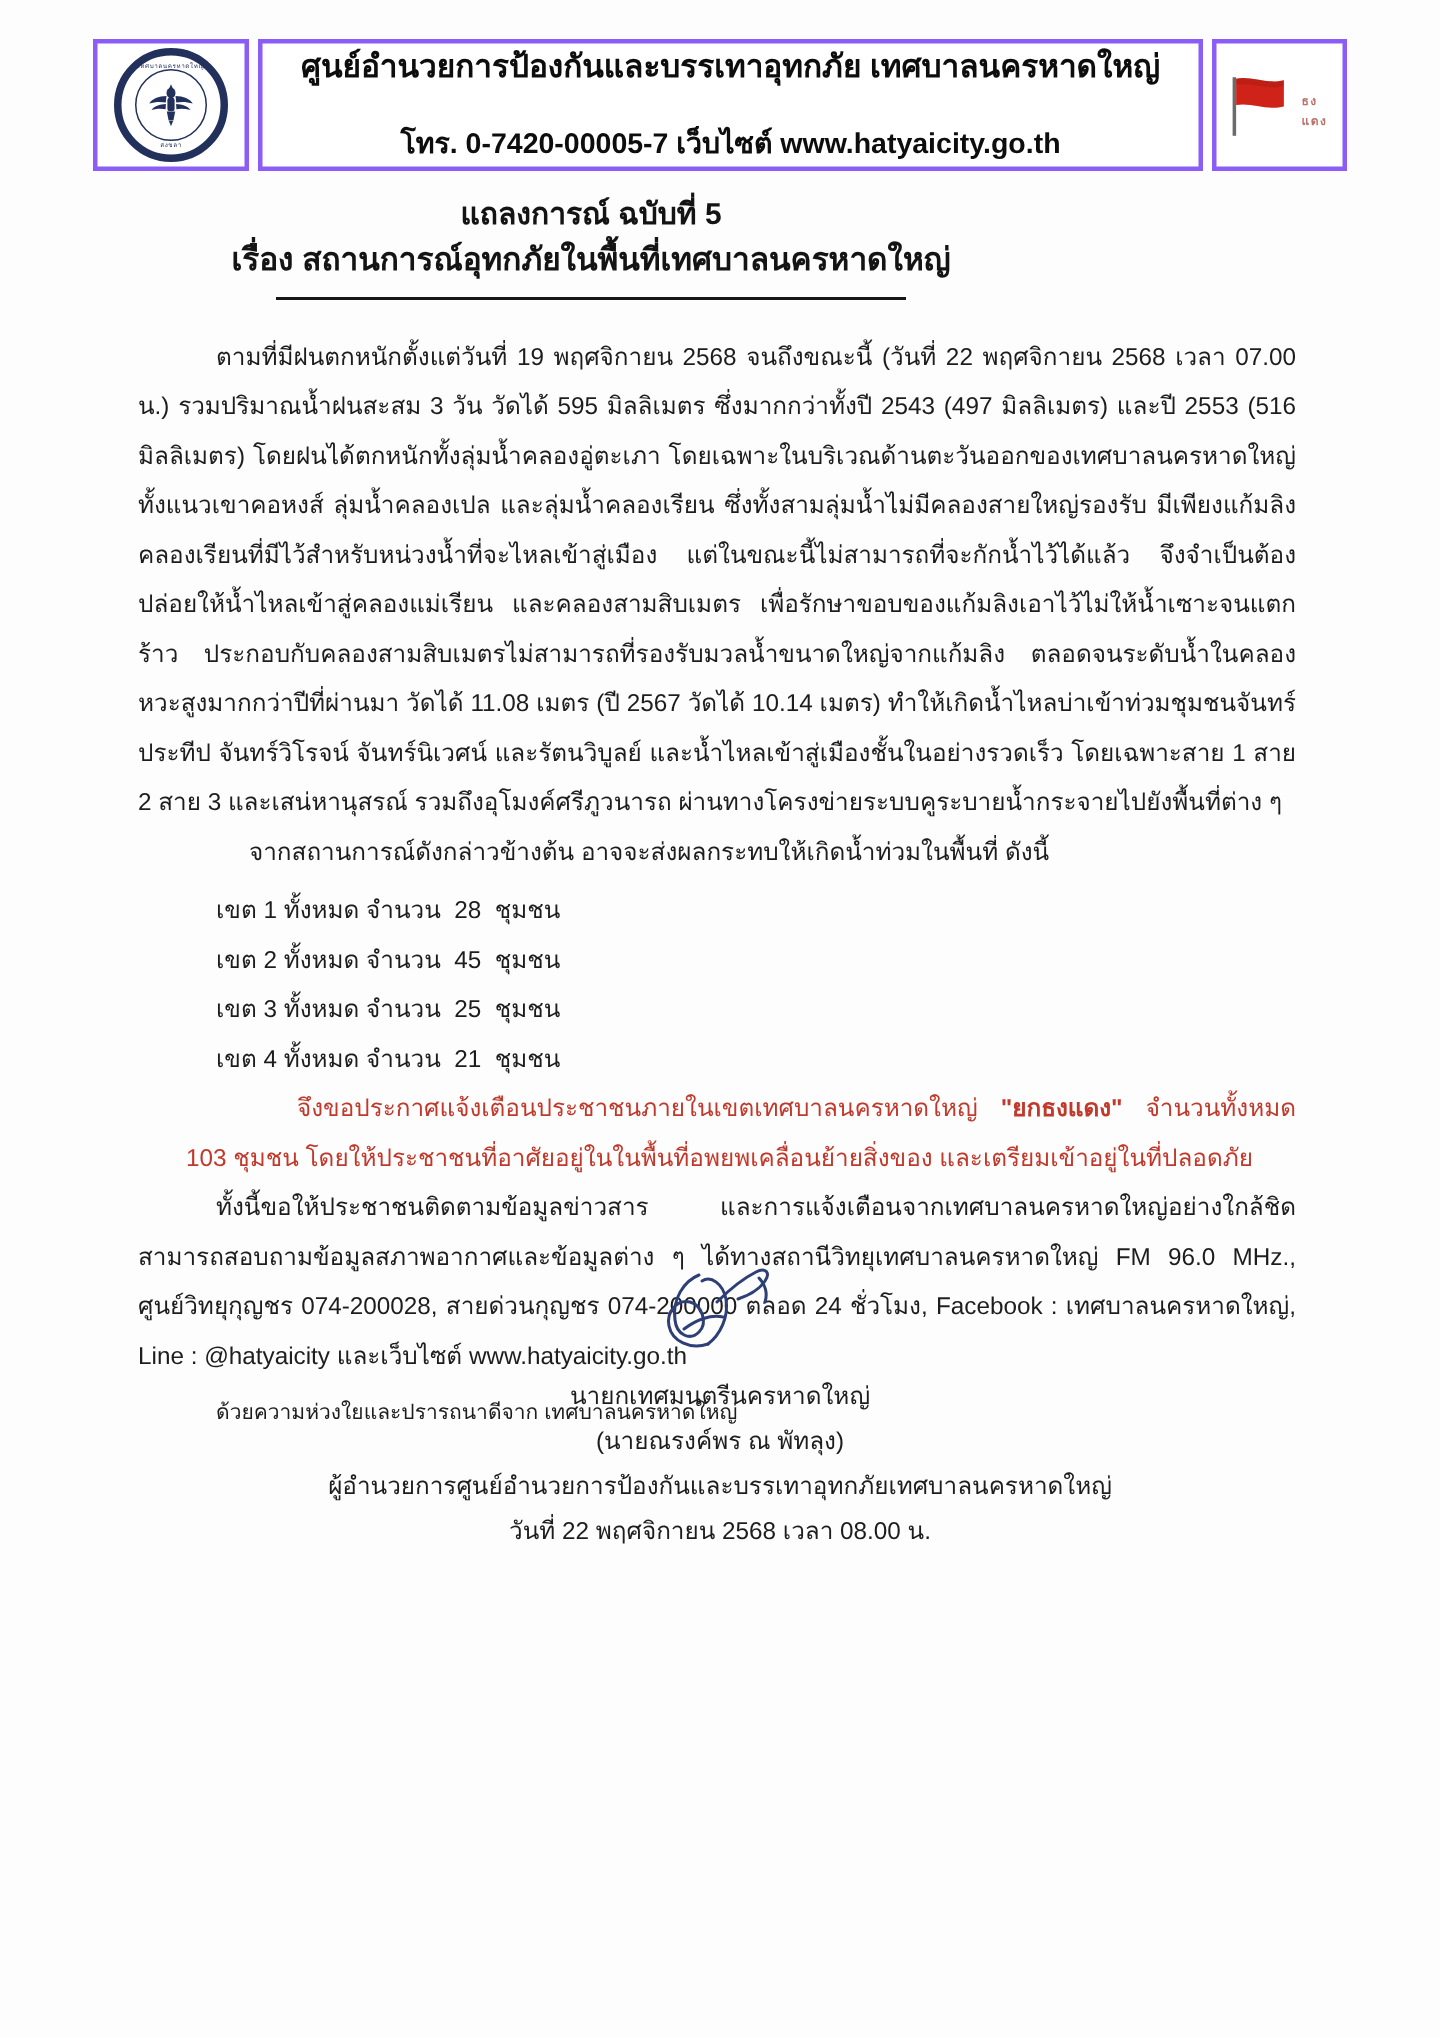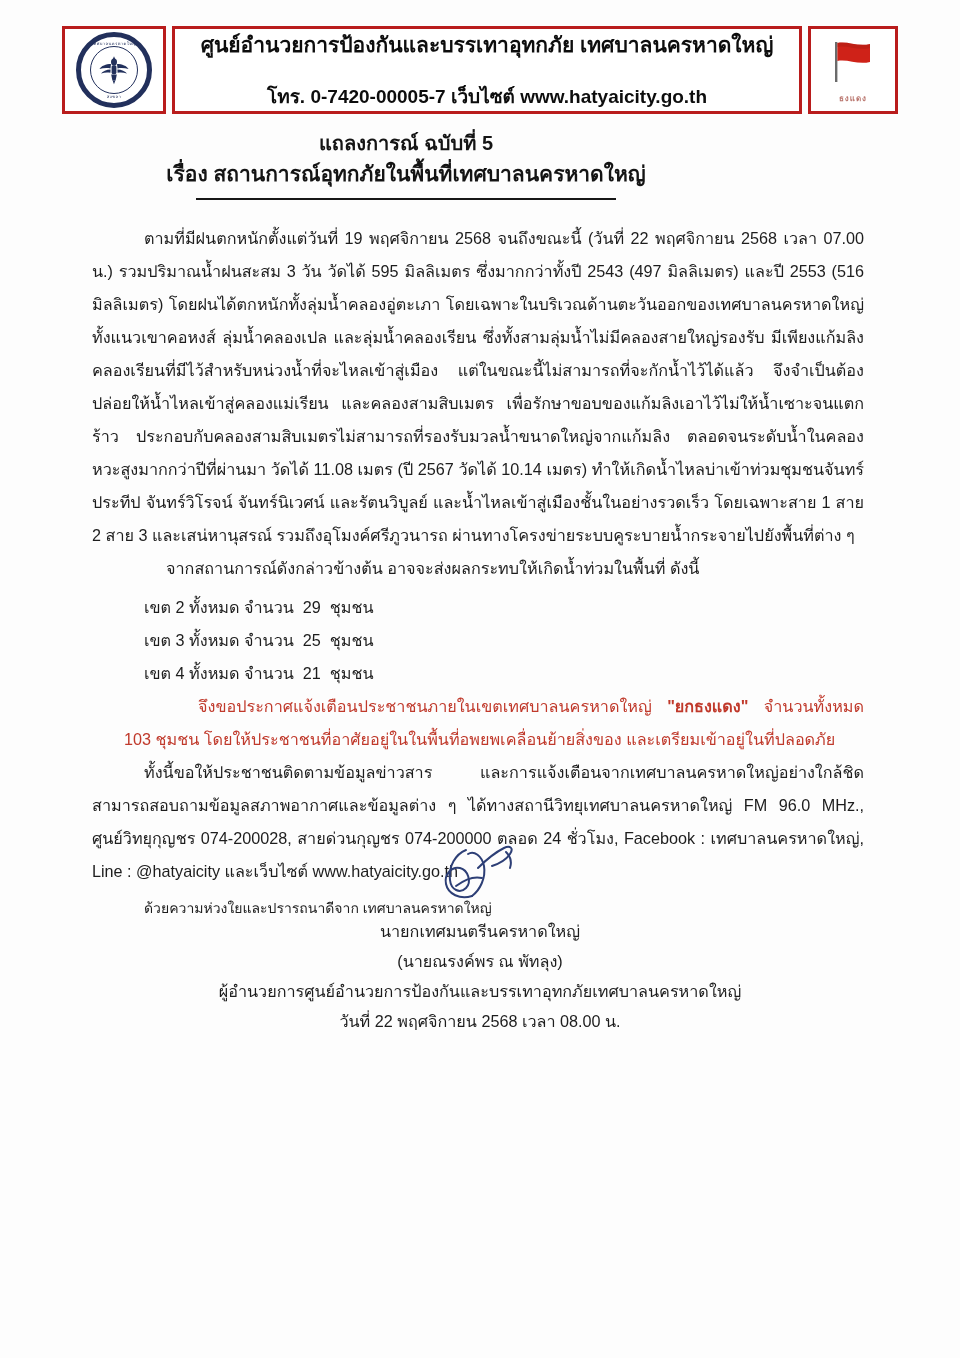--- a/index.html
+++ b/index.html
@@ -26,21 +26,21 @@
     position: absolute;
     left: 62px;
     top: 26px;
     width: 836px;
     height: 88px;
     display: flex;
     align-items: stretch;
     gap: 6px;
   }
   .hdr-box {
-    border: 3px solid #b91c1c;
+    border: 3px solid #8b5cf6;
     background: #ffffff;
     box-sizing: border-box;
   }
   .hdr-seal {
     width: 104px;
     display: flex;
     align-items: center;
     justify-content: center;
     padding: 3px;
   }
@@ -104,38 +104,37 @@
     font-weight: bold;
     line-height: 1.35;
     color: #0d0d0d;
     white-space: nowrap;
     margin-top: 25px;
   }
 
   .hdr-flag {
     width: 90px;
     display: flex;
-    flex-direction: column;
-    align-items: center;
-    justify-content: center;
+    flex-direction: row;
+    align-items: center;
     padding: 4px 0 2px;
   }
   .flag-svg { width: 58px; height: 48px; display: block; }
   .flag-caption {
     font-size: 8px;
     color: #b8736b;
     letter-spacing: 1px;
     margin-top: 6px;
     font-weight: bold;
   }
 
   
   .doc-title {
     position: absolute;
-    left: 12px;
+    left: 0;
     top: 128px;
     width: 788px;
     text-align: center;
   }
   .doc-title .t1 {
     font-size: 20px;
     font-weight: bold;
     line-height: 1.5;
     color: #141414;
   }
@@ -276,21 +275,22 @@
     <div class="title-rule"></div>
   </div>
 
   <div class="body-block">
 
     <p class="para indent">ตามที่มีฝนตกหนักตั้งแต่วันที่ 19 พฤศจิกายน 2568 จนถึงขณะนี้ (วันที่ 22 พฤศจิกายน 2568 เวลา 07.00 น.) รวมปริมาณน้ำฝนสะสม 3 วัน วัดได้ 595 มิลลิเมตร ซึ่งมากกว่าทั้งปี 2543 (497 มิลลิเมตร) และปี 2553 (516 มิลลิเมตร) โดยฝนได้ตกหนักทั้งลุ่มน้ำคลองอู่ตะเภา โดยเฉพาะในบริเวณด้านตะวันออกของเทศบาลนครหาดใหญ่ ทั้งแนวเขาคอหงส์ ลุ่มน้ำคลองเปล และลุ่มน้ำคลองเรียน ซึ่งทั้งสามลุ่มน้ำไม่มีคลองสายใหญ่รองรับ มีเพียงแก้มลิงคลองเรียนที่มีไว้สำหรับหน่วงน้ำที่จะไหลเข้าสู่เมือง แต่ในขณะนี้ไม่สามารถที่จะกักน้ำไว้ได้แล้ว จึงจำเป็นต้องปล่อยให้น้ำไหลเข้าสู่คลองแม่เรียน และคลองสามสิบเมตร เพื่อรักษาขอบของแก้มลิงเอาไว้ไม่ให้น้ำเซาะจนแตกร้าว ประกอบกับคลองสามสิบเมตรไม่สามารถที่รองรับมวลน้ำขนาดใหญ่จากแก้มลิง ตลอดจนระดับน้ำในคลองหวะสูงมากกว่าปีที่ผ่านมา วัดได้ 11.08 เมตร (ปี 2567 วัดได้ 10.14 เมตร) ทำให้เกิดน้ำไหลบ่าเข้าท่วมชุมชนจันทร์ประทีป จันทร์วิโรจน์ จันทร์นิเวศน์ และรัตนวิบูลย์ และน้ำไหลเข้าสู่เมืองชั้นในอย่างรวดเร็ว โดยเฉพาะสาย 1 สาย 2 สาย 3 และเสน่หานุสรณ์ รวมถึงอุโมงค์ศรีภูวนารถ ผ่านทางโครงข่ายระบบคูระบายน้ำกระจายไปยังพื้นที่ต่าง ๆ</p>
 
     <p class="para center-ind">จากสถานการณ์ดังกล่าวข้างต้น อาจจะส่งผลกระทบให้เกิดน้ำท่วมในพื้นที่ ดังนี้</p>
 
     <ul class="zone-list">
-      <li>เขต 2 ทั้งหมด จำนวน  29  ชุมชน</li>
+      <li>เขต 1 ทั้งหมด จำนวน  28  ชุมชน</li>
+      <li>เขต 2 ทั้งหมด จำนวน  45  ชุมชน</li>
       <li>เขต 3 ทั้งหมด จำนวน  25  ชุมชน</li>
       <li>เขต 4 ทั้งหมด จำนวน  21  ชุมชน</li>
     </ul>
 
     <p class="para red center-ind"><span>จึงขอประกาศแจ้งเตือนประชาชนภายในเขตเทศบาลนครหาดใหญ่ </span><b>"ยกธงแดง"</b><span> จำนวนทั้งหมด 103 ชุมชน  โดยให้ประชาชนที่อาศัยอยู่ในในพื้นที่อพยพเคลื่อนย้ายสิ่งของ และเตรียมเข้าอยู่ในที่ปลอดภัย</span></p>
 
     <p class="para indent">ทั้งนี้ขอให้ประชาชนติดตามข้อมูลข่าวสาร และการแจ้งเตือนจากเทศบาลนครหาดใหญ่อย่างใกล้ชิด สามารถสอบถามข้อมูลสภาพอากาศและข้อมูลต่าง ๆ ได้ทางสถานีวิทยุเทศบาลนครหาดใหญ่ FM 96.0 MHz., ศูนย์วิทยุกุญชร 074-200028, สายด่วนกุญชร 074-200000 ตลอด 24 ชั่วโมง, Facebook : เทศบาลนครหาดใหญ่, Line : @hatyaicity และเว็บไซต์ www.hatyaicity.go.th</p>
 
     <p class="closing">ด้วยความห่วงใยและปรารถนาดีจาก เทศบาลนครหาดใหญ่</p>
   </div>

